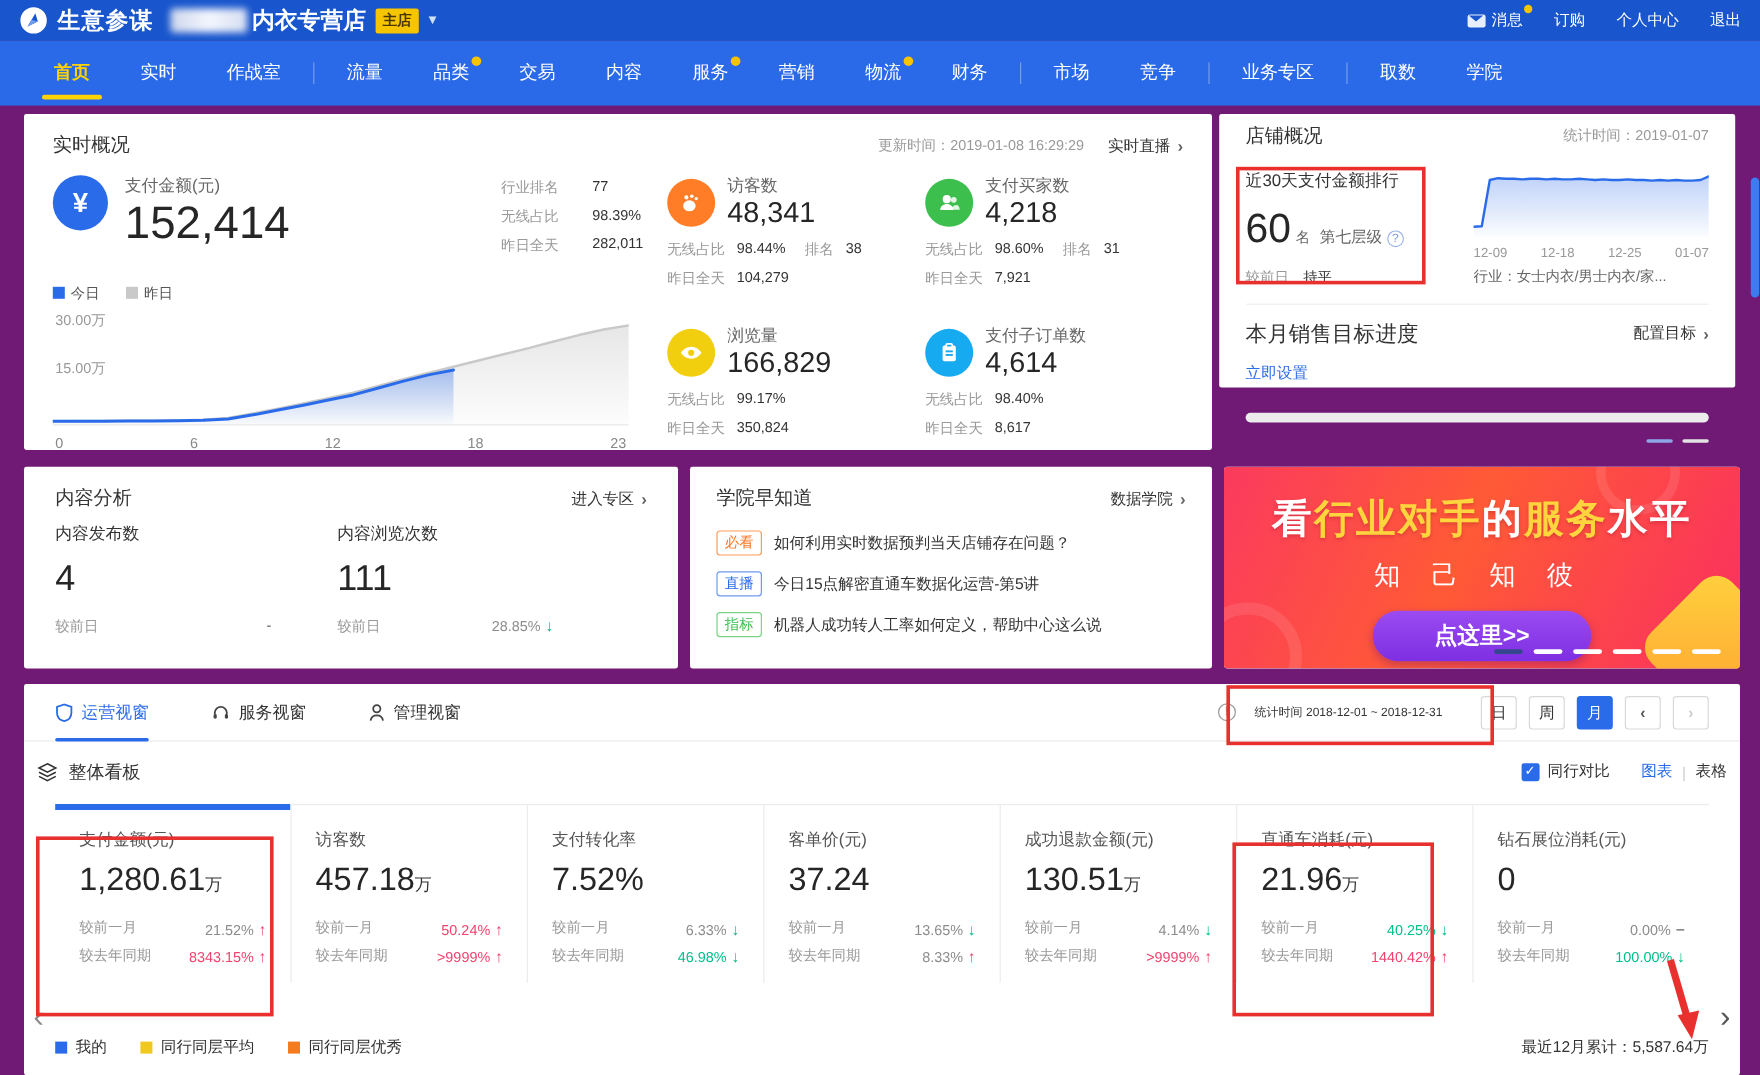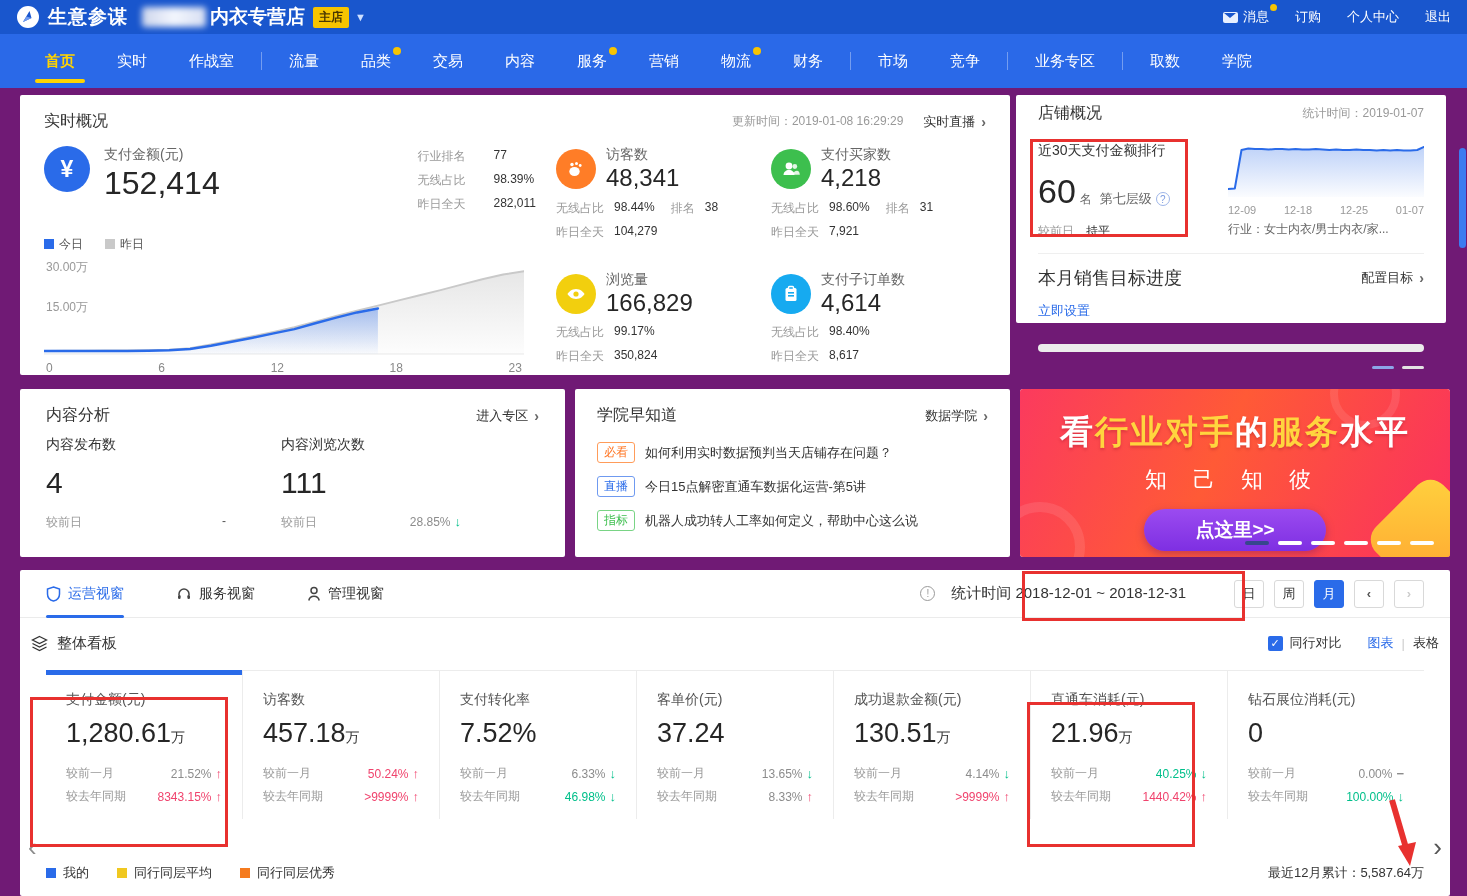--- a/index.html
+++ b/index.html
@@ -45,21 +45,21 @@
   .chev-dark{color:#666;font-size:14px;font-weight:bold}
 
   
   .rt-body{display:flex;margin-top:14px}
   .rt-left{width:505px;position:relative}
   .rt-mainrow{display:flex;align-items:flex-start}
   .cir{border-radius:50%;display:flex;align-items:center;justify-content:center;flex:none}
   .cir-pay{width:46px;height:46px;background:#2a6be9;color:#fff;font-size:23px;font-weight:bold}
   .rt-paytxt{margin-left:14px}
   .m-label{font-size:14px;color:#666}
-  .m-value{font-size:32px;color:#262626;font-weight:500;line-height:1.2}
+  .m-value{font-size:38px;color:#262626;font-weight:500;line-height:1.2}
   .side-stats{margin-left:auto;margin-right:10px;font-size:12px;padding-top:2px}
   .side-stats .row{display:flex;margin-bottom:7px}
   .side-stats .k{color:#999;width:62px}
   .side-stats .v{color:#333;margin-left:14px}
   .rt-legend{display:flex;gap:22px;align-items:center;margin-top:16px;font-size:12px;color:#555}
   .sq{width:10px;height:10px;display:inline-block;margin-right:5px;vertical-align:-1px}
   .rt-chartwrap{position:relative;margin-top:6px;width:480px}
   .ylab{position:absolute;left:2px;font-size:12px;color:#999}
   .xlabs{display:flex;justify-content:space-between;font-size:12px;color:#888;margin-top:2px;padding:0 2px}
 
@@ -127,21 +127,21 @@
   .bdash{width:24px;height:4px;border-radius:2px;background:#fff}
   .bdash.on{background:#37478d}
 
   
   .tabrow{height:48px;border-bottom:1px solid #ebebeb;display:flex;align-items:center;padding:0 26px}
   .vtab{display:flex;align-items:center;gap:7px;font-size:14px;color:#333;margin-right:52px;height:48px;position:relative;cursor:pointer}
   .vtab.active{color:#2a6be9}
   .vtab.active::after{content:"";position:absolute;left:0;right:0;bottom:0;height:3px;background:#2a6be9;border-radius:2px}
   .tab-right{margin-left:auto;display:flex;align-items:center}
   .info-ic{width:15px;height:15px;border:1px solid #9a9a9a;border-radius:50%;color:#9a9a9a;font-size:10px;text-align:center;line-height:14px;margin-right:16px}
-  .stat-time{font-size:15px;color:#333;margin-right:38px}
+  .stat-time{font-size:10px;color:#333;margin-right:22px}
   .pbtn{min-width:30px;height:28px;border:1px solid #d9d9d9;background:#fff;border-radius:3px;font-size:13px;color:#333;margin-left:10px;cursor:pointer;font-family:inherit}
   .pbtn.active{background:#2a6be9;border-color:#2a6be9;color:#fff}
   .pbtn.nav{width:30px;font-weight:bold;color:#555}
   .pbtn.disabled{color:#ccc;cursor:default}
 
   .boardrow{height:50px;display:flex;align-items:center;padding:0 11px}
   .board-title{font-size:15px;color:#333;margin-left:9px}
   .board-right{margin-left:auto;display:flex;align-items:center;font-size:13px}
   .cbx{width:15px;height:15px;background:#2a6be9;border-radius:2px;color:#fff;font-size:11px;text-align:center;line-height:15px;margin-right:7px;cursor:pointer}
   .peer-lab{color:#333;margin-right:26px}
@@ -150,21 +150,21 @@
   .view-link2{color:#333;cursor:pointer}
 
   .cards{display:flex;margin:2px 26px 0;position:relative}
   .card{flex:1;border-top:1px solid #ececec;border-left:1px solid #ececec;padding:20px 20px 14px;position:relative;cursor:pointer}
   .card:first-child{border-left:none}
   .card.selected{border-top:none;padding-top:21px}
   .card.selected::before{content:"";position:absolute;left:0;right:0;top:0;height:5px;background:#2a6be9}
   .card .clab{font-size:14px;color:#555}
   .card .cval{font-size:27px;color:#262626;margin:9px 0 16px;font-weight:500}
   .card .cunit{font-size:14px;color:#333;font-weight:400}
-  .crow{display:flex;align-items:center;font-size:12px;margin-top:6px}
+  .crow{display:flex;align-items:flex-end;font-size:12px;margin-top:6px}
   .crow .k{color:#999}
   .crow .r{margin-left:auto;display:flex;align-items:center}
   .val-muted{color:#8c8c8c}.val-red{color:#f0436d}.val-green{color:#00bf8a}
   .arr{font-weight:bold;margin-left:4px;font-size:13px}
   .arr.dir-up{color:#f0436d}.arr.dir-up::after{content:"↑"}
   .arr.dir-down{color:#00bf8a}.arr.dir-down::after{content:"↓"}
   .arr.dir-flat{color:#8c8c8c}.arr.dir-flat::after{content:"−"}
   .caro{position:absolute;top:262px;font-size:26px;color:#8c8c8c;cursor:pointer;z-index:3;user-select:none}
   .caro.left{left:8px}.caro.right{right:8px;color:#555}
 

